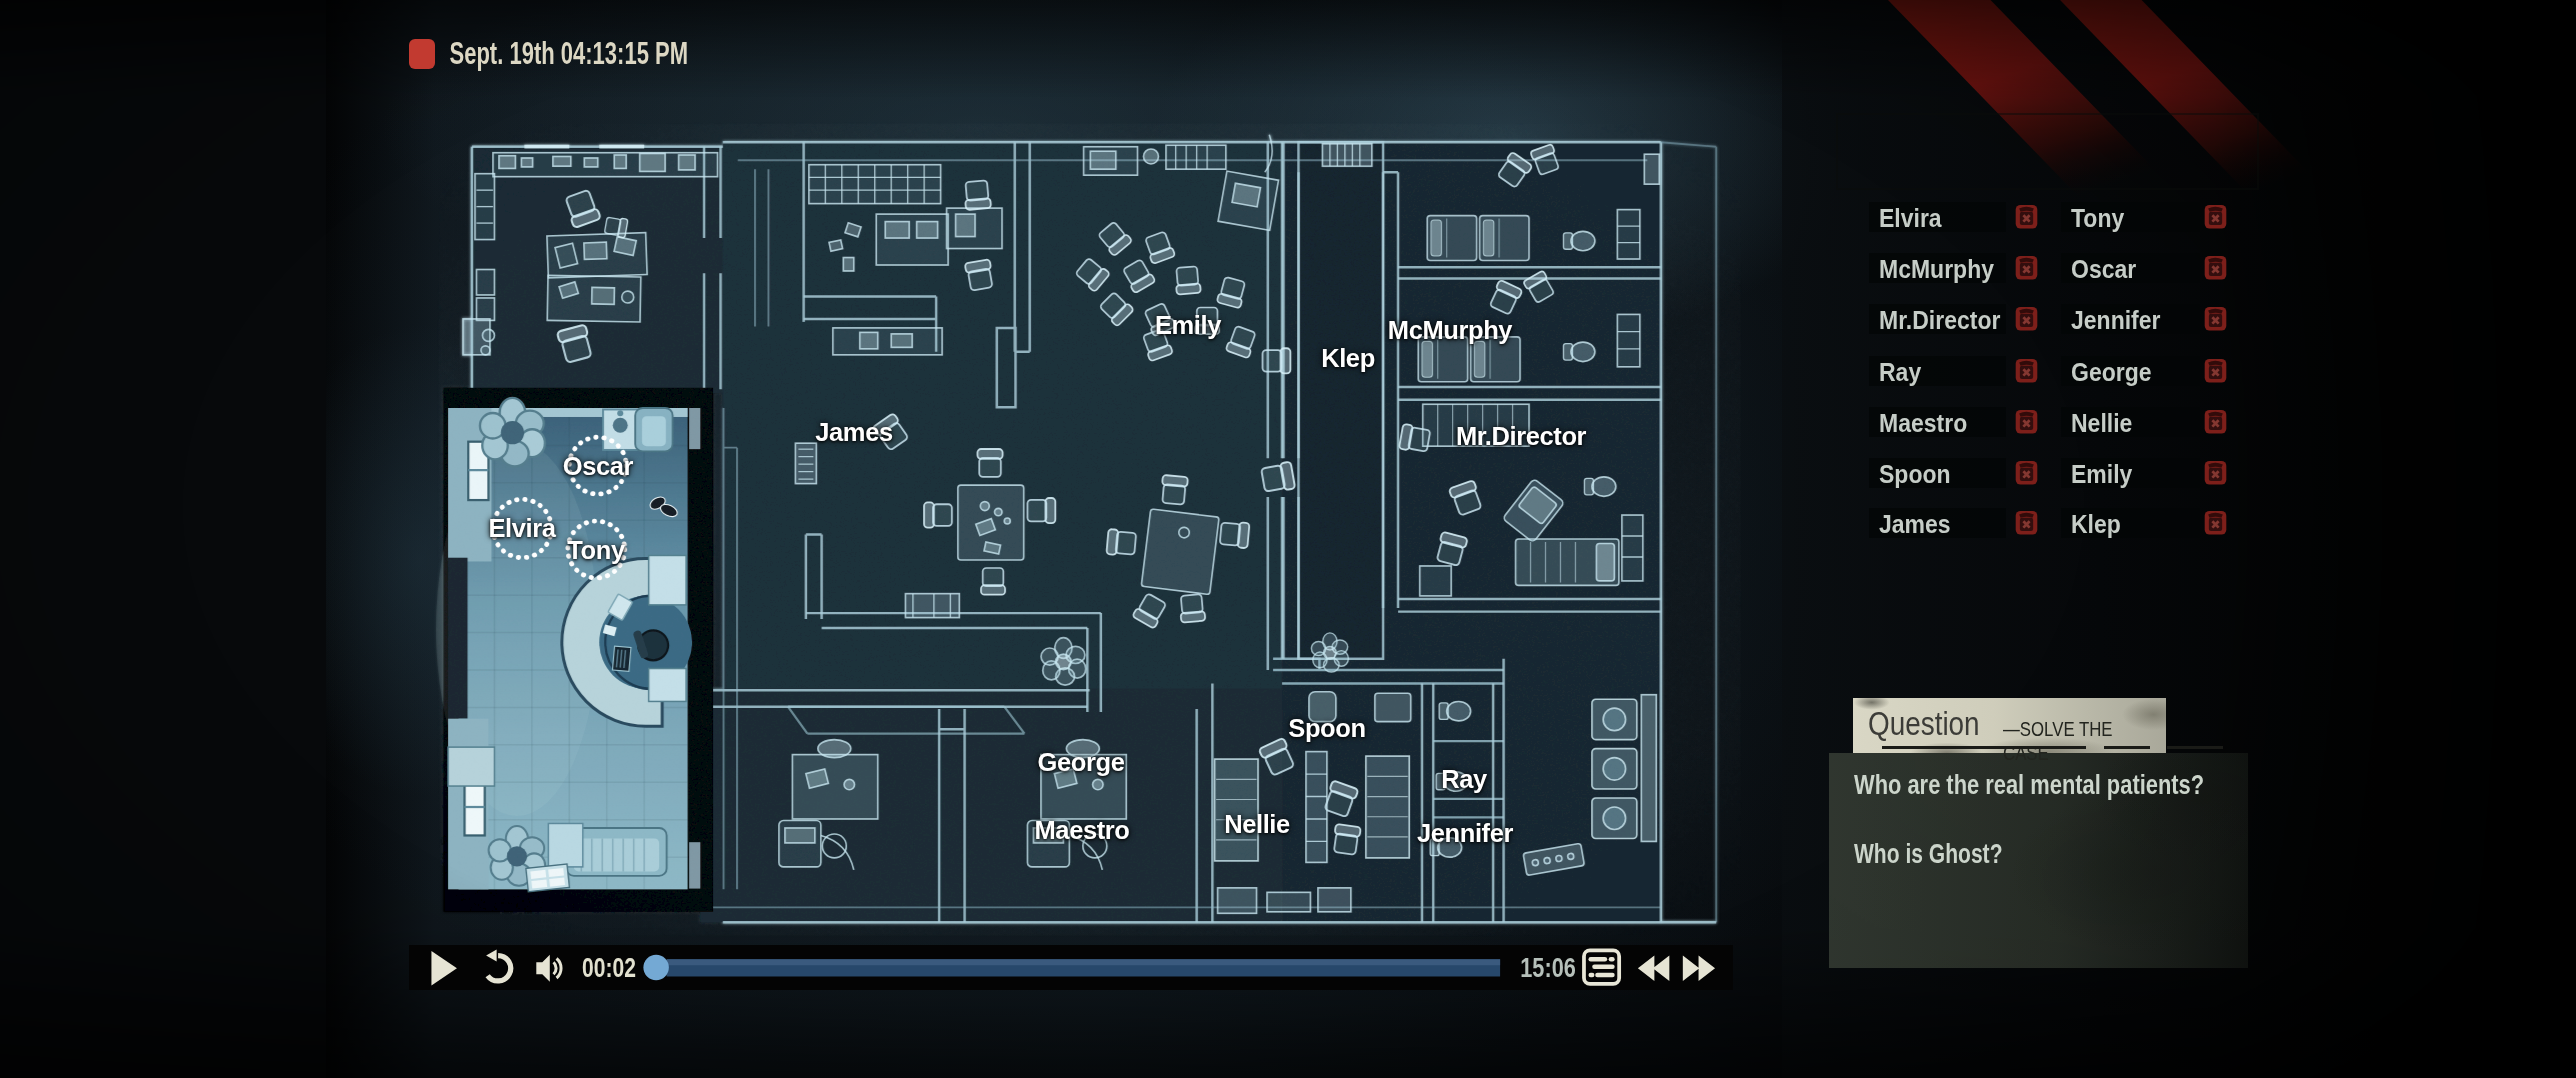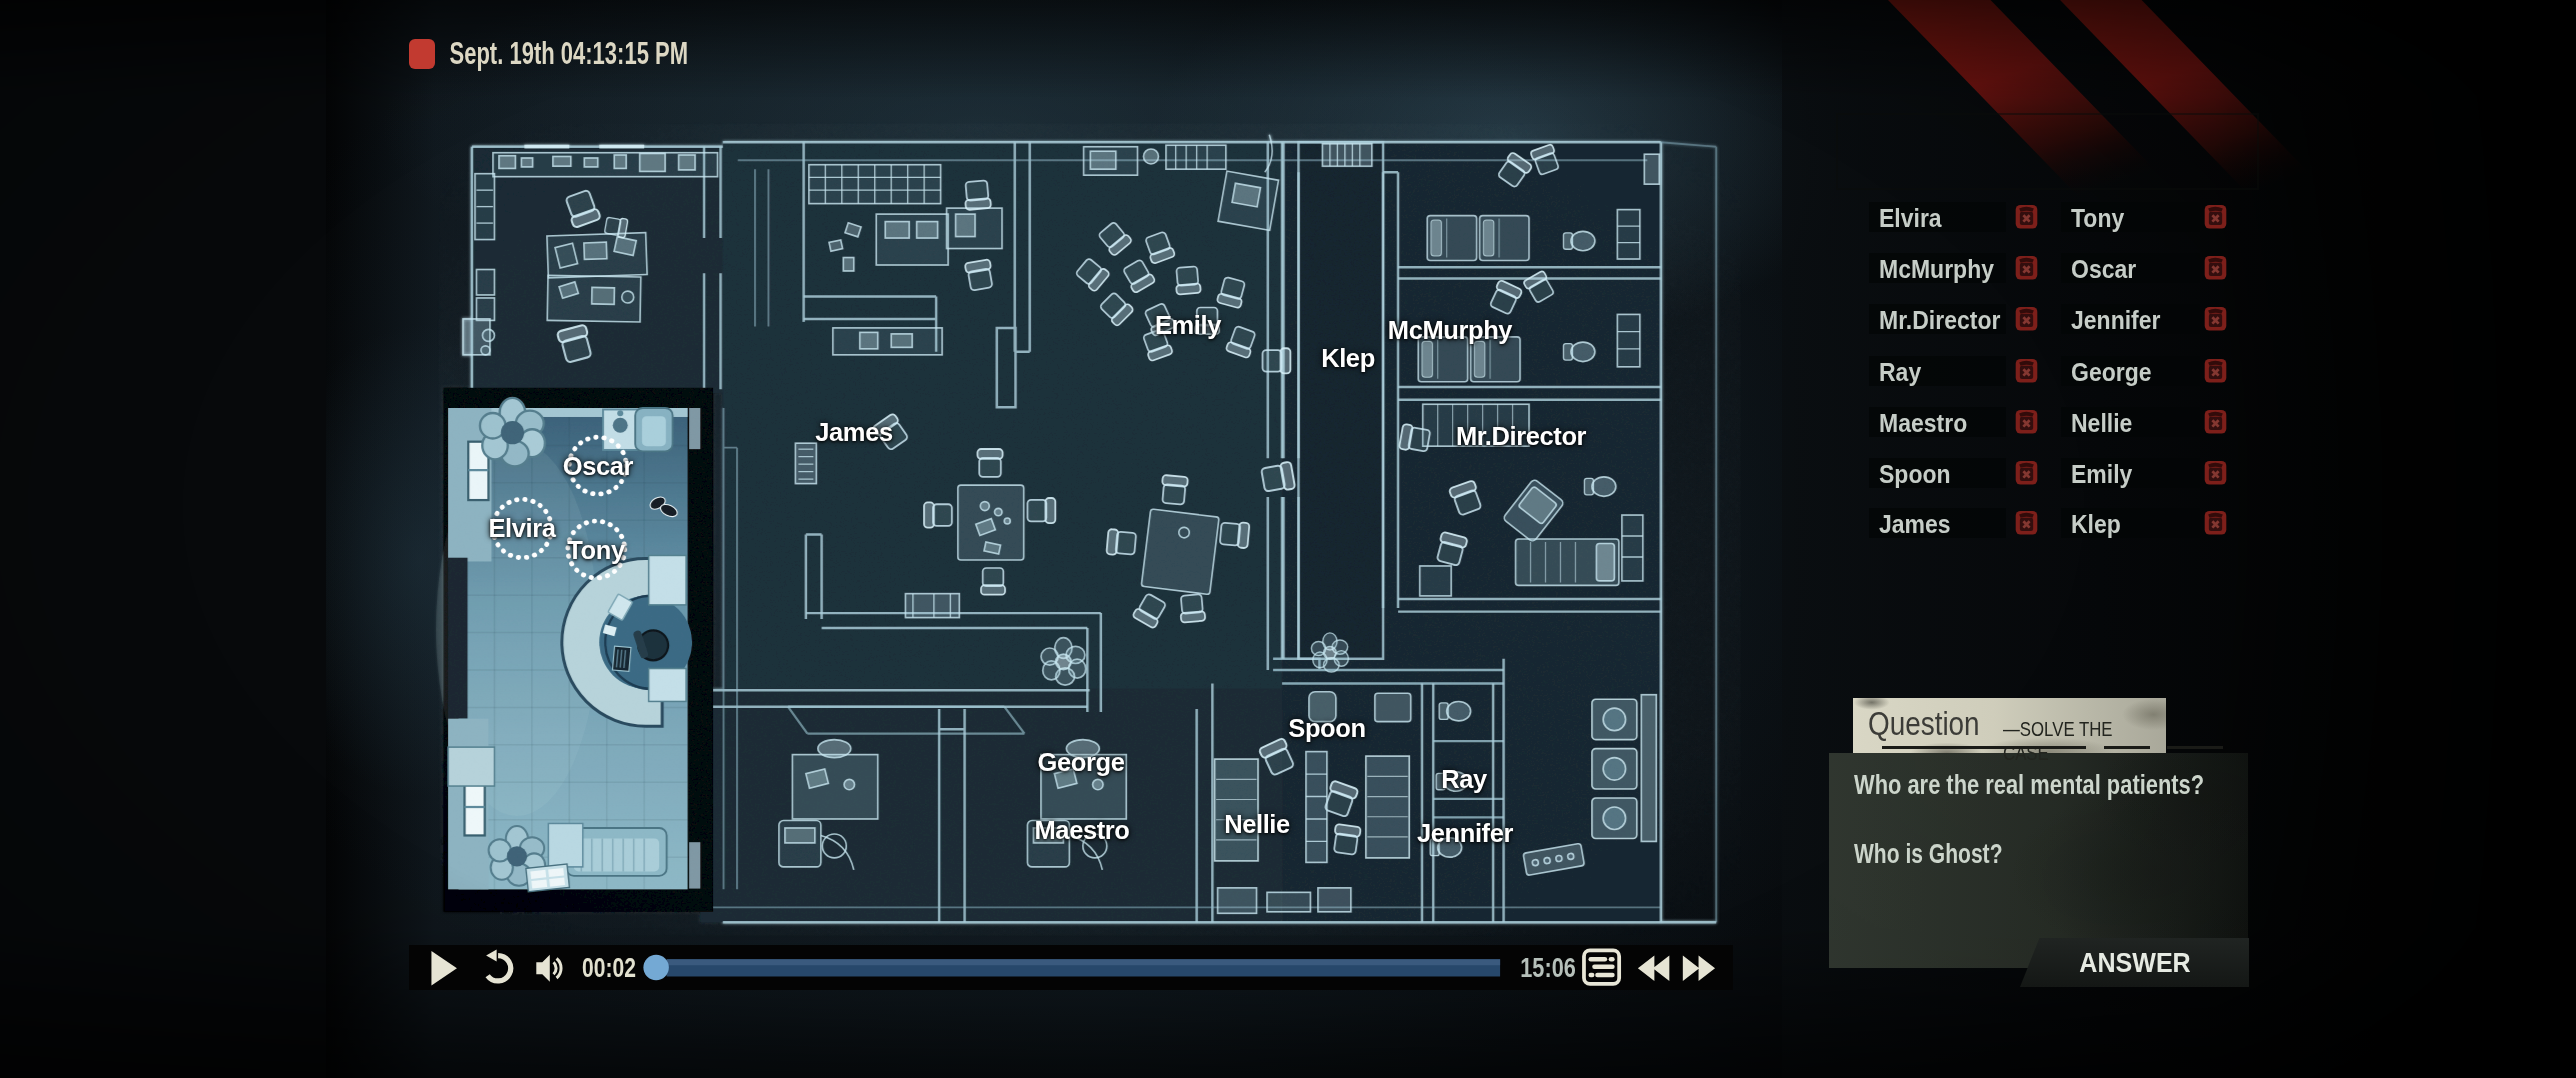--- a/index.html
+++ b/index.html
@@ -815,23 +815,20 @@
     </div>
 
 <svg class="abs" style="left:1854px;top:764px;" width="389" height="42" viewBox="0 0 520 56">
       <text x="0" y="40" font-size="37" font-weight="bold" fill="#ccd5cb" font-family="Liberation Sans,sans-serif" textLength="468" lengthAdjust="spacingAndGlyphs">Who are the real mental patients?</text>
     </svg>
 
 <svg class="abs" style="left:1854px;top:833px;" width="225" height="42" viewBox="0 0 300 56">
       <text x="0" y="40" font-size="37" font-weight="bold" fill="#ccd5cb" font-family="Liberation Sans,sans-serif" textLength="198" lengthAdjust="spacingAndGlyphs">Who is Ghost?</text>
     </svg>
 
-<div id="answer">
-      <span>ANSWER</span>
-    </div>
 
 <div id="pbar"></div>
 
 <svg class="abs" style="left:409px;top:945px;" width="1324" height="45" viewBox="0 0 1768 60">
  <g fill="#e6e4d4">
 
   <path d="M30 8 L64 31 L30 54 Z"></path>
 
   <g transform="translate(119,31)">
    <path d="M0,-17 A17,17 0 1 1 -14,10" fill="none" stroke="#e6e4d4" stroke-width="7"></path>

